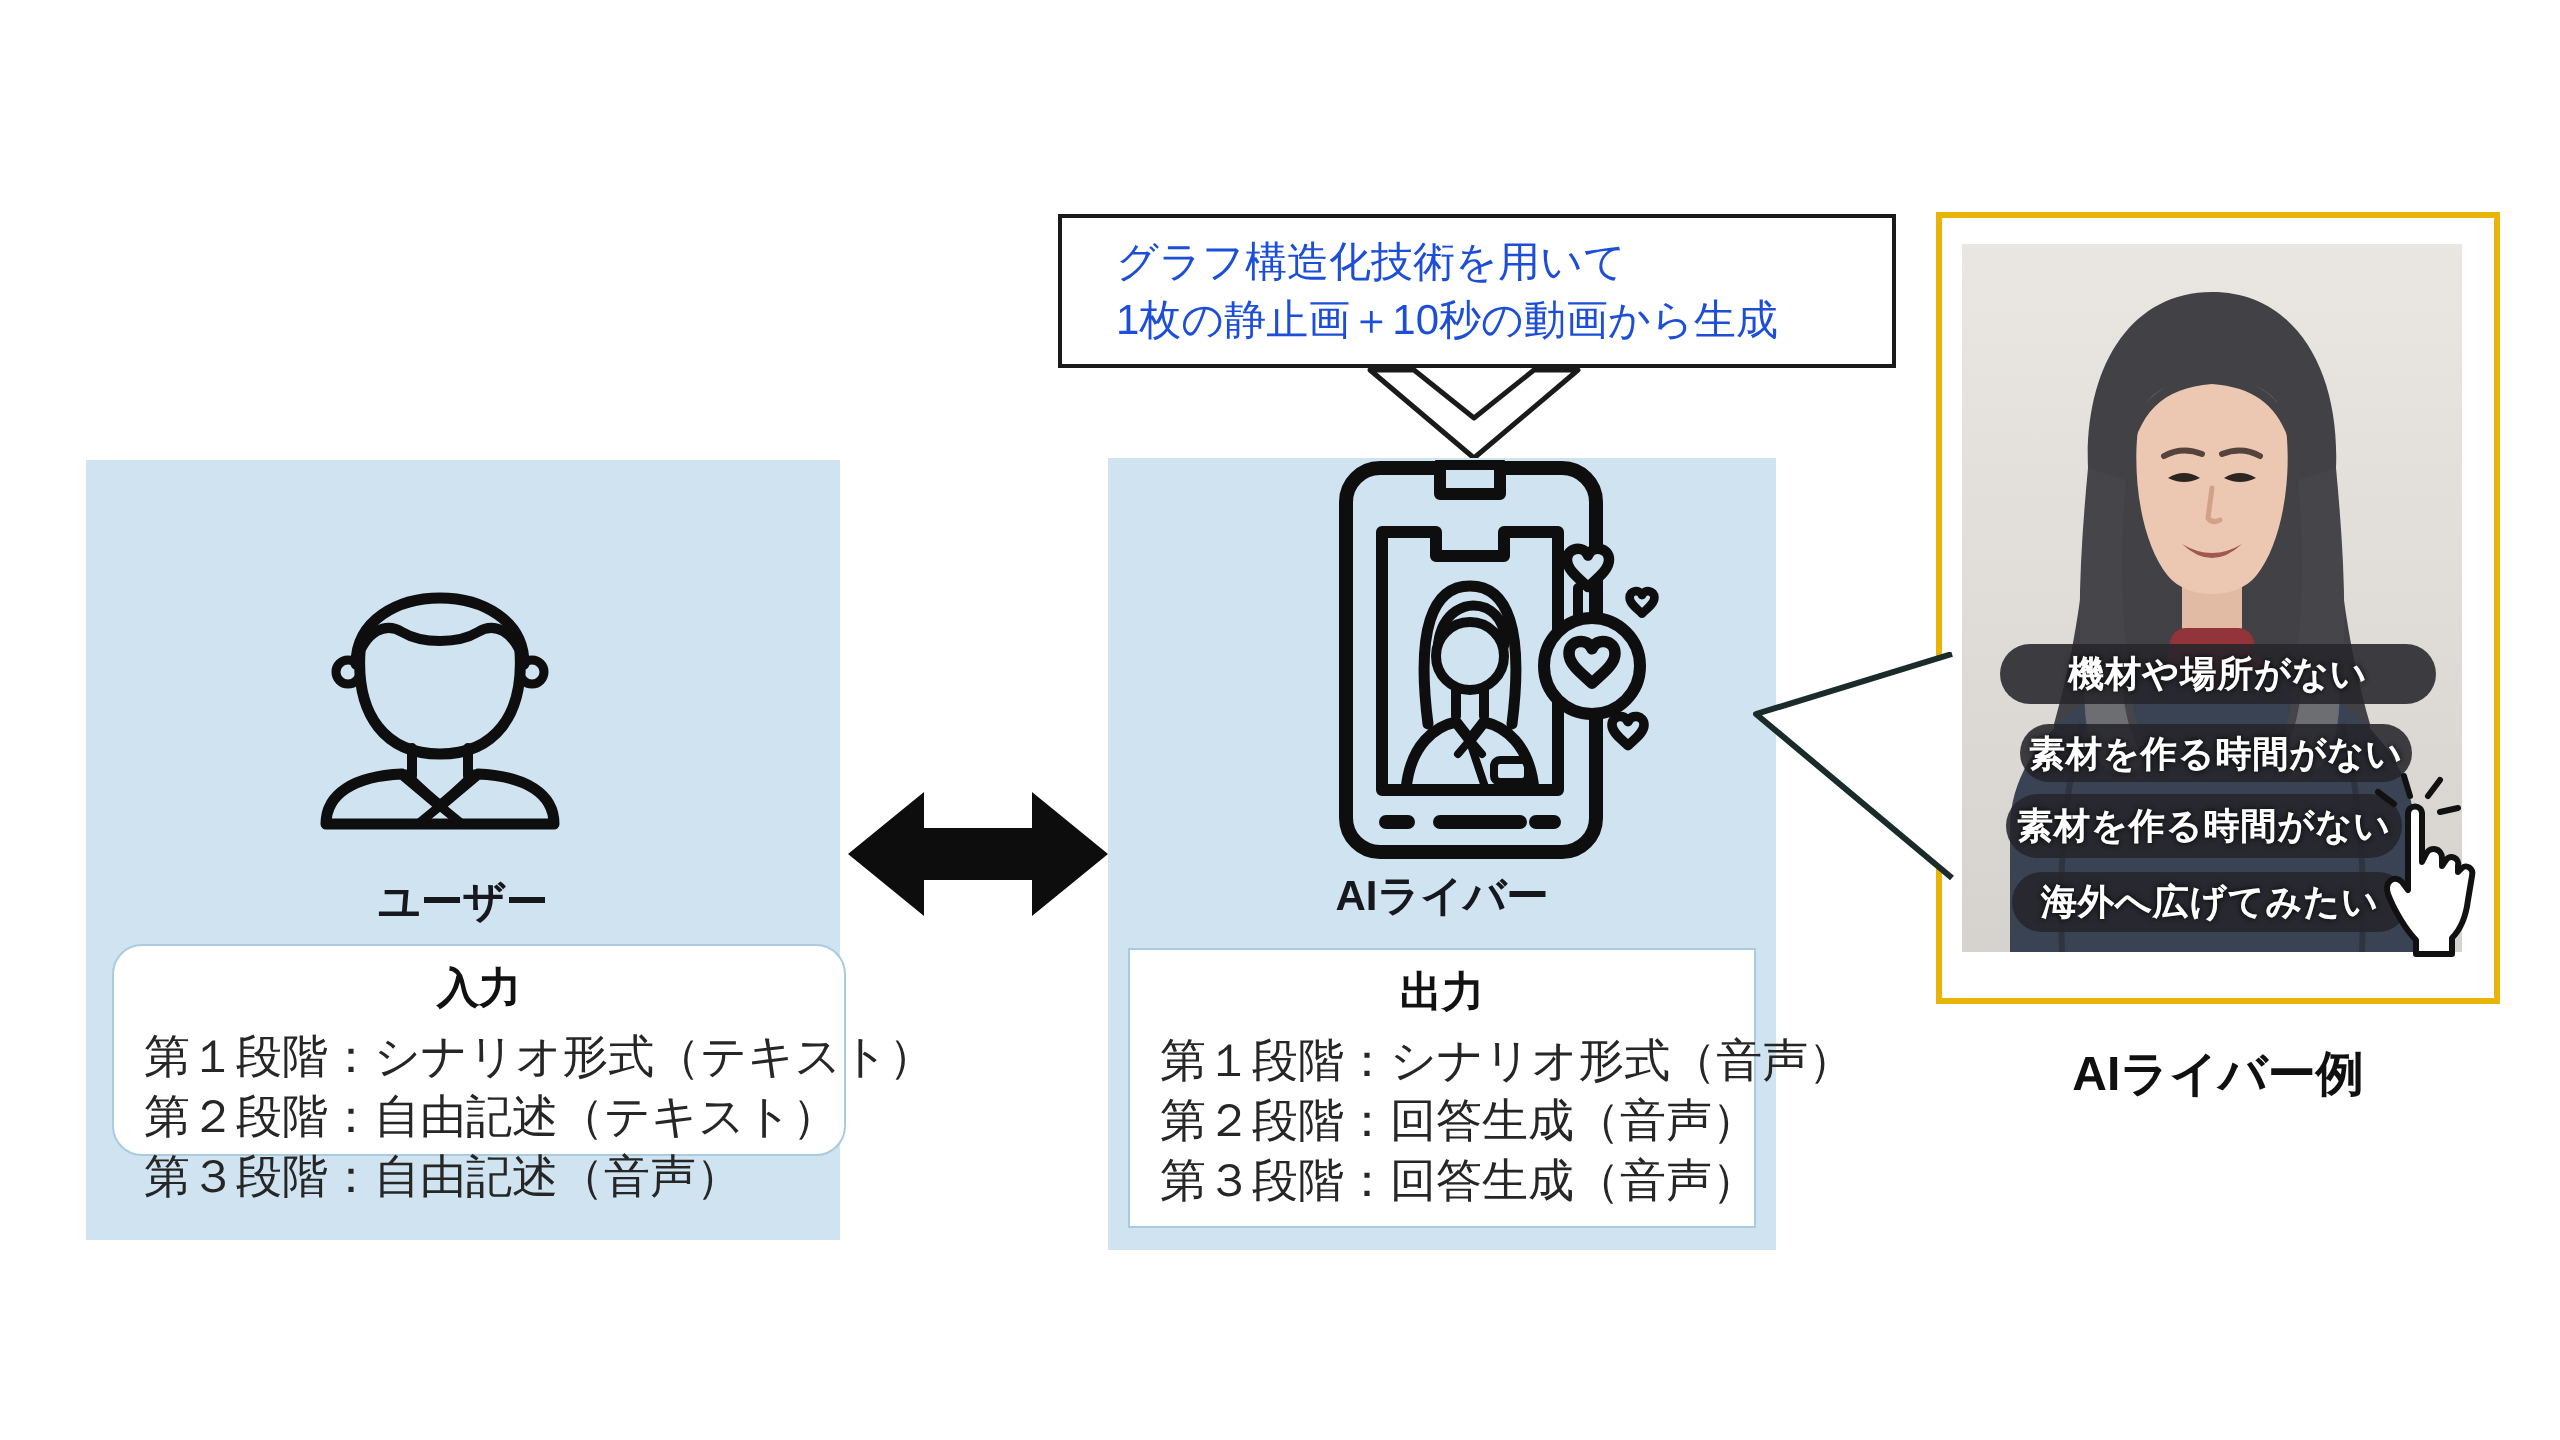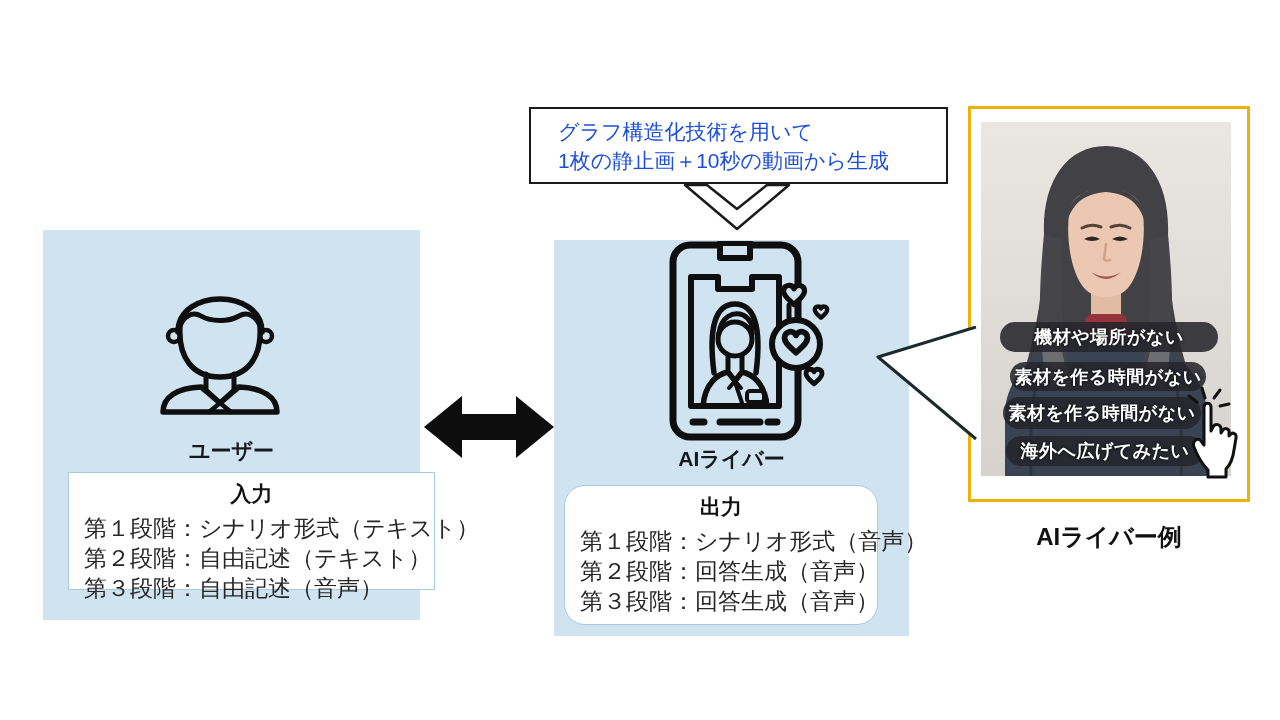--- a/index.html
+++ b/index.html
@@ -12,21 +12,21 @@
   
   .callout{
     left:529px;top:107px;width:419px;height:77px;background:#ffffff;
     border:2px solid #1a1a1a;box-sizing:border-box;
     padding:8px 0 0 27px;font-size:21px;line-height:29px;color:#1d4ed8;
   }
 
   
   .panel{background:#cfe3f1;}
   .panel-user{left:43px;top:230px;width:377px;height:390px;}
-  .panel-ai{left:554px;top:240px;width:334px;height:396px;z-index:1;padding-left:21px;}
+  .panel-ai{left:554px;top:229px;width:334px;height:396px;z-index:1;}
   .panel-title{
     left:0;width:100%;text-align:center;font-weight:bold;font-size:21px;color:#16181d;
   }
   .io-box{
     background:#ffffff;border:1px solid #aacbdf;box-sizing:border-box;
   }
   .io-heading{
     width:100%;text-align:center;font-weight:bold;font-size:21px;color:#111111;
     margin-top:7px;
   }
@@ -69,21 +69,21 @@
       <path d="M25,61 C30,45 40,41 48,46 C58,52 76,52 86,46 C94,41 104,45 109,61" stroke-width="5"></path>
       <circle cx="21" cy="66" r="6" stroke-width="4.5"></circle>
       <circle cx="113" cy="66" r="6" stroke-width="4.5"></circle>
       <path d="M27,56 C25,88 40,107 67,107 C94,107 109,88 107,56" stroke-width="5.5"></path>
       <path d="M53,104 L53,118 M81,104 L81,118" stroke-width="5"></path>
       <path d="M10,142 C10,127 24,118 48,117 L67,133 L86,117 C110,118 124,127 124,142 Z" stroke-width="5.5"></path>
       <path d="M50,117 L67,133 L56,142" stroke-width="4.5"></path>
       <path d="M84,117 L67,133 L78,142" stroke-width="4.5"></path>
     </svg>
     <div class="abs panel-title" style="top:207px;font-family:Liberation Serif, serif;">ユーザー</div>
-    <div class="abs io-box" style="left:25px;top:242px;width:367px;height:118px;">
+    <div class="abs io-box" style="left:13px;top:242px;width:367px;height:106px;border-radius:15px;">
       <div class="io-heading">入力</div>
       <div class="io-stages">
         <div>第１段階：シナリオ形式（テキスト）</div>
         <div>第２段階：自由記述（テキスト）</div>
         <div>第３段階：自由記述（音声）</div>
       </div>
     </div>
   </div>
 
   <svg class="abs" style="left:424px;top:394px;" width="130" height="66">
@@ -106,21 +106,21 @@
       <path d="M72,141 L80,165" stroke-width="4"></path>
       <rect x="84" y="150" width="17" height="11" rx="3" stroke-width="4"></rect>
       <path d="M126,64 L126,77 M135,64 L135,77" stroke-width="5"></path>
       <path transform="translate(131,52) scale(1.05)" stroke-width="5" fill="#cfe3f1" d="M0,-4 C-2,-9 -10,-8 -10,-2 C-10,3 -4,7 0,11 C4,7 10,3 10,-2 C10,-8 2,-9 0,-4 Z"></path>
       <path transform="translate(158,70) scale(0.62)" stroke-width="7" d="M0,-4 C-2,-9 -10,-8 -10,-2 C-10,3 -4,7 0,11 C4,7 10,3 10,-2 C10,-8 2,-9 0,-4 Z"></path>
       <circle cx="133" cy="103" r="24" fill="#cfe3f1" stroke-width="6"></circle>
       <path transform="translate(133,99) scale(1.15)" stroke-width="5" d="M0,-4 C-2,-9 -10,-8 -10,-2 C-10,3 -4,7 0,11 C4,7 10,3 10,-2 C10,-8 2,-9 0,-4 Z"></path>
       <path transform="translate(151,134) scale(0.8)" stroke-width="6" d="M0,-4 C-2,-9 -10,-8 -10,-2 C-10,3 -4,7 0,11 C4,7 10,3 10,-2 C10,-8 2,-9 0,-4 Z"></path>
     </svg>
     <div class="abs panel-title" style="top:205px;">AIライバー</div>
-    <div class="abs io-box" style="left:10px;top:245px;width:314px;height:140px;border-radius:21px;">
+    <div class="abs io-box" style="left:10px;top:245px;width:314px;height:140px;">
       <div class="io-heading">出力</div>
       <div class="io-stages">
         <div>第１段階：シナリオ形式（音声）</div>
         <div>第２段階：回答生成（音声）</div>
         <div>第３段階：回答生成（音声）</div>
       </div>
     </div>
   </div>
 
   <svg class="abs tail" style="left:872px;top:326px;" width="106" height="116">

